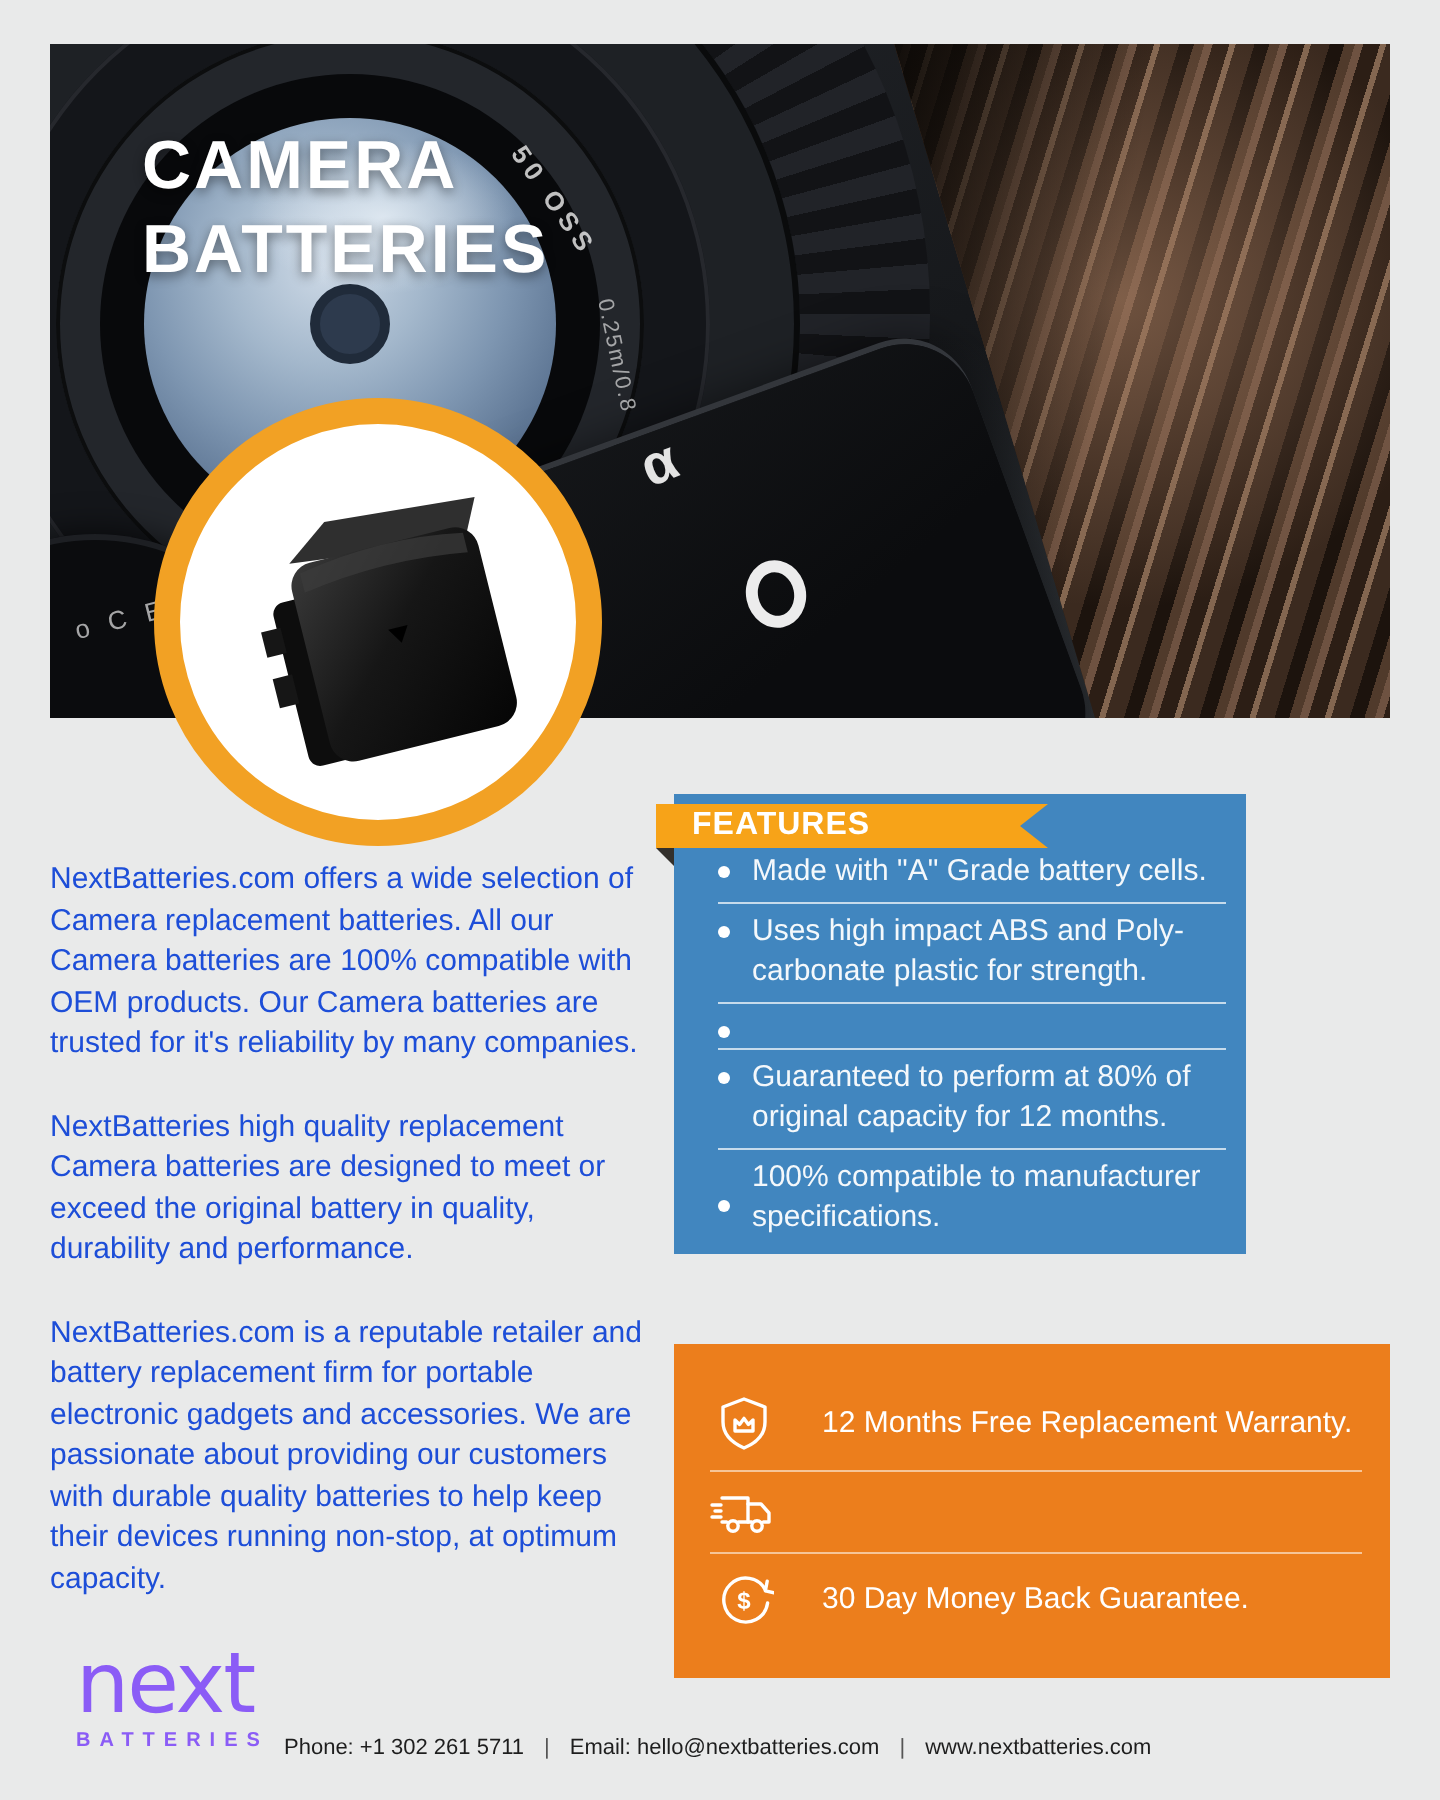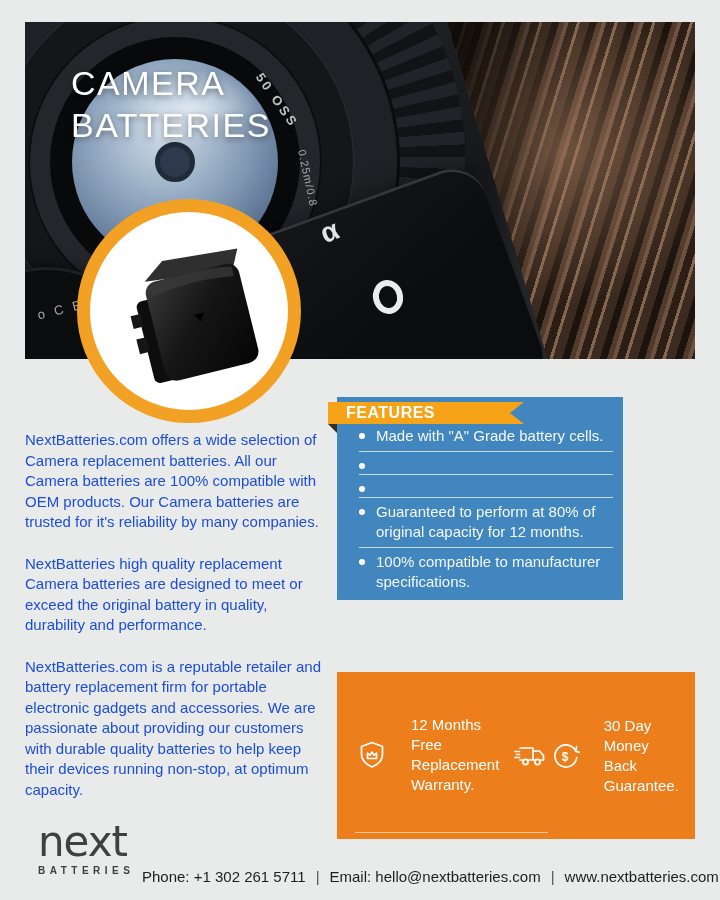--- a/index.html
+++ b/index.html
@@ -37,21 +37,21 @@
   .lug-ring{position:absolute;left:348px;top:258px;width:18px;height:22px;border:6px solid #ececec;
         border-radius:50%;transform:rotate(-12deg);}
   .bark{position:absolute;inset:0;clip-path:polygon(63% 0,100% 0,100% 100%,78% 100%);
         background:
           radial-gradient(240px 220px at 80% 38%,rgba(165,124,97,.55),transparent 70%),
           repeating-linear-gradient(107deg,#1c130d 0 7px,#503a2b 7px 12px,#6e5241 12px 16px,#2c1e15 16px 24px,#836650 24px 27px,#3b2a1f 27px 36px),
           #2c1e15;}
   .bark::before{content:"";position:absolute;inset:0;
         background:linear-gradient(100deg,rgba(10,8,6,.92) 58%,rgba(10,8,6,0) 76%);}
   .hero-title{position:absolute;left:46px;top:40px;color:#ffffff;font-size:34px;line-height:42px;
-        font-weight:normal;letter-spacing:1.5px;text-shadow:0 2px 6px rgba(0,0,0,.45);}
+        font-weight:bold;letter-spacing:1.5px;text-shadow:0 2px 6px rgba(0,0,0,.45);}
   .hero-title span{display:block;}
   .lens-label-top{position:absolute;left:240px;top:48px;transform:rotate(55deg);transform-origin:left top;
         color:#eeeeee;opacity:.8;font-size:13px;font-weight:bold;letter-spacing:3px;}
   .lens-label-side{position:absolute;left:254px;top:150px;transform:rotate(78deg);color:#dddddd;
         opacity:.7;font-size:11px;letter-spacing:1px;}
   .ce-mark{position:absolute;left:12px;top:280px;transform:rotate(-14deg);color:#d9d9d9;
         opacity:.75;font-size:13px;letter-spacing:3px;}
 
   
   .battery-inset{position:absolute;left:77px;top:199px;width:224px;height:224px;border-radius:50%;
@@ -68,38 +68,38 @@
         box-sizing:border-box;padding:25px 6px 6px 0;}
   .ribbon{position:absolute;left:-9px;top:5px;height:22px;width:196px;background:#f7a318;
         clip-path:polygon(0 0,100% 0,calc(100% - 14px) 50%,100% 100%,0 100%);
         display:flex;align-items:center;padding-left:18px;box-sizing:border-box;
         color:#ffffff;font-weight:bold;font-size:16px;letter-spacing:.5px;}
   .ribbon-fold{position:absolute;left:-9px;top:27px;width:9px;height:9px;background:#33302c;
         clip-path:polygon(0 0,100% 0,100% 100%);}
   .features-list{list-style:none;margin:0;padding:0 4px 0 22px;}
   .features-list li{display:flex;gap:11px;color:#f4f8fb;font-size:15px;line-height:20px;
         padding:4px 0 5px;border-bottom:1px solid rgba(255,255,255,.7);}
-  .features-list li:last-child{border-bottom:none;padding-bottom:2px;}
+  .features-list li:last-child{border-bottom:none;padding-bottom:2px;align-items:center;}
   .dot{flex:0 0 auto;width:6px;height:6px;border-radius:50%;background:#ffffff;margin-top:7px;}
 
   
   .benefits-box{position:absolute;left:337px;top:672px;width:358px;height:167px;background:#ec7e1c;
-        box-sizing:border-box;padding:6px 14px 6px 18px;display:flex;flex-direction:row;
+        box-sizing:border-box;padding:6px 14px 6px 18px;display:flex;flex-direction:column;
         justify-content:center;}
   .benefit-row{display:flex;align-items:center;gap:22px;padding:8px 0;
         border-bottom:1px solid rgba(255,255,255,.55);}
   .benefit-row:last-child{border-bottom:none;}
   .benefit-icon{flex:0 0 34px;display:flex;align-items:center;justify-content:center;}
   .benefit-text{color:#ffffff;font-size:15px;line-height:20px;}
 
   
-  .footer-logo{position:absolute;left:38px;top:820px;color:#404040;}
+  .footer-logo{position:absolute;left:38px;top:820px;color:#8b5cf6;}
   .logo-next{font-family:"DejaVu Sans",sans-serif;font-size:42px;line-height:44px;letter-spacing:-1px;}
   .logo-batteries{font-size:10px;letter-spacing:4.5px;margin-top:1px;font-weight:bold;}
-  .footer-contact{position:absolute;left:142px;top:868px;font-size:15px;color:#1e1e1e;
+  .footer-contact{position:absolute;left:142px;top:868px;font-size:11px;color:#1e1e1e;
         display:flex;gap:10px;white-space:nowrap;}
   .pipe{color:#555555;}
   svg .ic{stroke:#ffffff;stroke-width:1.7;fill:none;stroke-linecap:round;stroke-linejoin:round;}
 </style>
 </head>
 <body>
 
 <div class="page">
 
   <div class="hero">
@@ -157,20 +157,21 @@
       <span>FEATURES</span>
     </div>
     <div class="ribbon-fold"></div>
     <ul class="features-list">
       <li>
         <span class="dot"></span>
         <span>Made with "A" Grade battery cells.</span>
       </li>
       <li>
         <span class="dot"></span>
+        <span>Uses high impact ABS and Poly-carbonate plastic for strength.</span>
       </li>
       <li>
         <span class="dot"></span>
       </li>
       <li>
         <span class="dot"></span>
         <span>Guaranteed to perform at 80% of original capacity for 12 months.</span>
       </li>
       <li>
         <span class="dot"></span>

